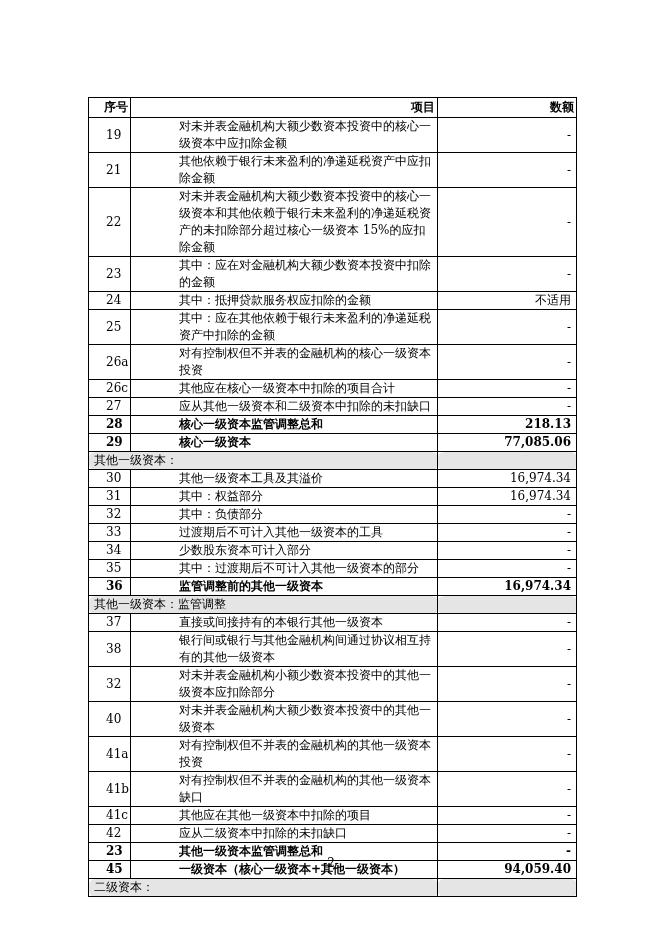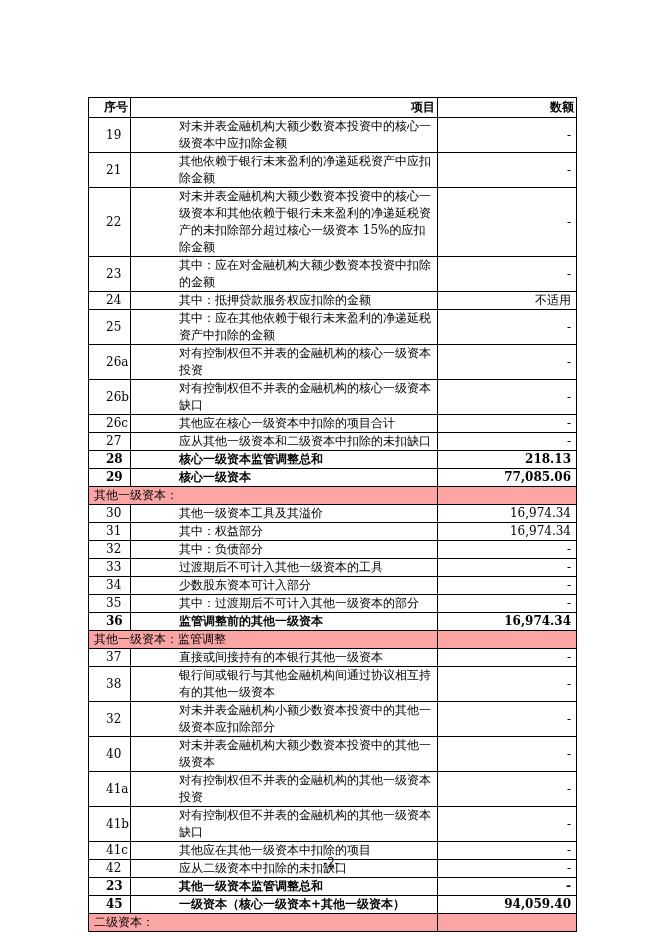--- a/index.html
+++ b/index.html
@@ -40,21 +40,22 @@
     padding: 0 2px;
   }
   td.no {
     text-align: center;
     padding: 0 17px;
   }
   td.item { text-align: left; padding-left: 48px; }
   td.val  { text-align: right; }
   tr.bold td { font-weight: bold; margin-top: 32px; }
   tr.section td {
-    background: #fca5a5;
+    background: #e5e5e5;
+    border-radius: 6px;
   }
   td.sec-label { text-align: left; }
   .footer {
     position: absolute;
     top: 856px;
     left: 0;
     width: 662px;
     text-align: center;
     font-size: 12px;
     line-height: 15px;
@@ -106,25 +107,20 @@
         <td class="no">25</td>
         <td class="item">其中：应在其他依赖于银行未来盈利的净递延税资产中扣除的金额</td>
         <td class="val">-</td>
       </tr>
       <tr>
         <td class="no">26a</td>
         <td class="item">对有控制权但不并表的金融机构的核心一级资本投资</td>
         <td class="val">-</td>
       </tr>
       <tr>
-        <td class="no">26b</td>
-        <td class="item">对有控制权但不并表的金融机构的核心一级资本缺口</td>
-        <td class="val">-</td>
-      </tr>
-      <tr>
         <td class="no">26c</td>
         <td class="item">其他应在核心一级资本中扣除的项目合计</td>
         <td class="val">-</td>
       </tr>
       <tr>
         <td class="no">27</td>
         <td class="item">应从其他一级资本和二级资本中扣除的未扣缺口</td>
         <td class="val">-</td>
       </tr>
       <tr class="bold">

